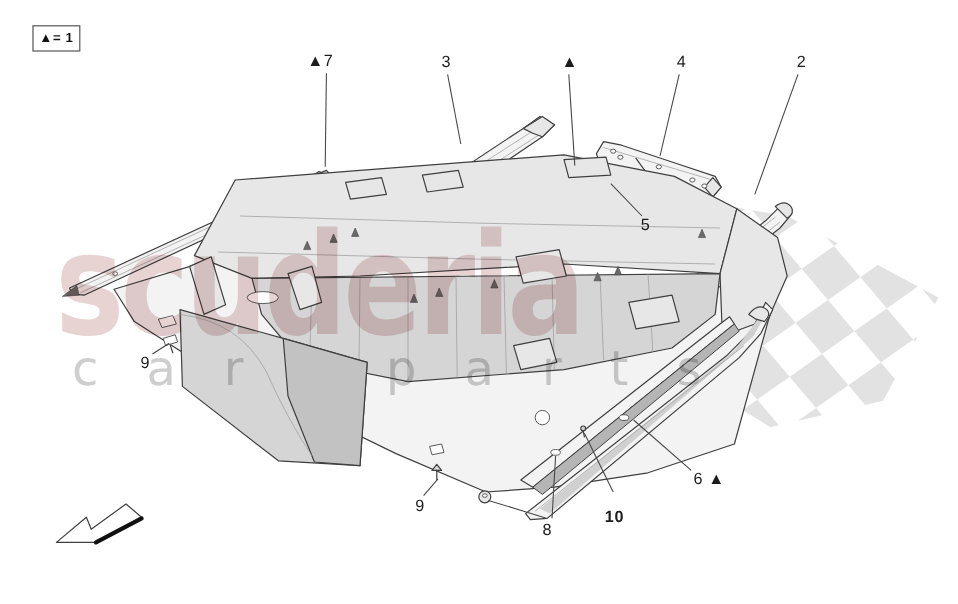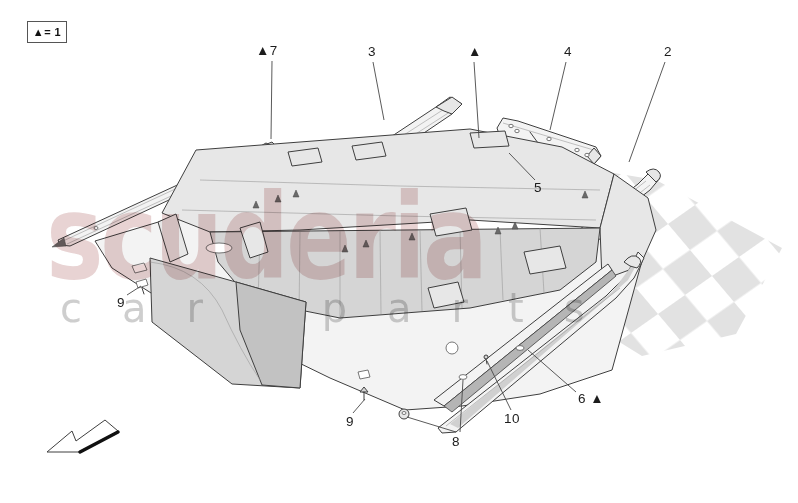--- a/index.html
+++ b/index.html
@@ -198,19 +198,19 @@
 
   <div class="callout" style="left:256px;top:44px;">▲7</div>
   <div class="callout" style="left:368px;top:45px;">3</div>
   <div class="callout" style="left:468px;top:45px;">▲</div>
   <div class="callout" style="left:564px;top:45px;">4</div>
   <div class="callout" style="left:664px;top:45px;">2</div>
   <div class="callout" style="left:534px;top:181px;">5</div>
   <div class="callout" style="left:117px;top:296px;">9</div>
   <div class="callout" style="left:346px;top:415px;">9</div>
   <div class="callout" style="left:452px;top:435px;">8</div>
-  <div class="callout" style="left:504px;top:412px;">10</div>
+  <div class="callout" style="left:504px;top:424px;font-weight:bold;">10</div>
   <div class="callout" style="left:578px;top:392px;">6 ▲</div>
 
   <div class="wm1">scuderia</div>
   <div class="wm2">car parts</div>
 
 </div>
 
 </body></html>

